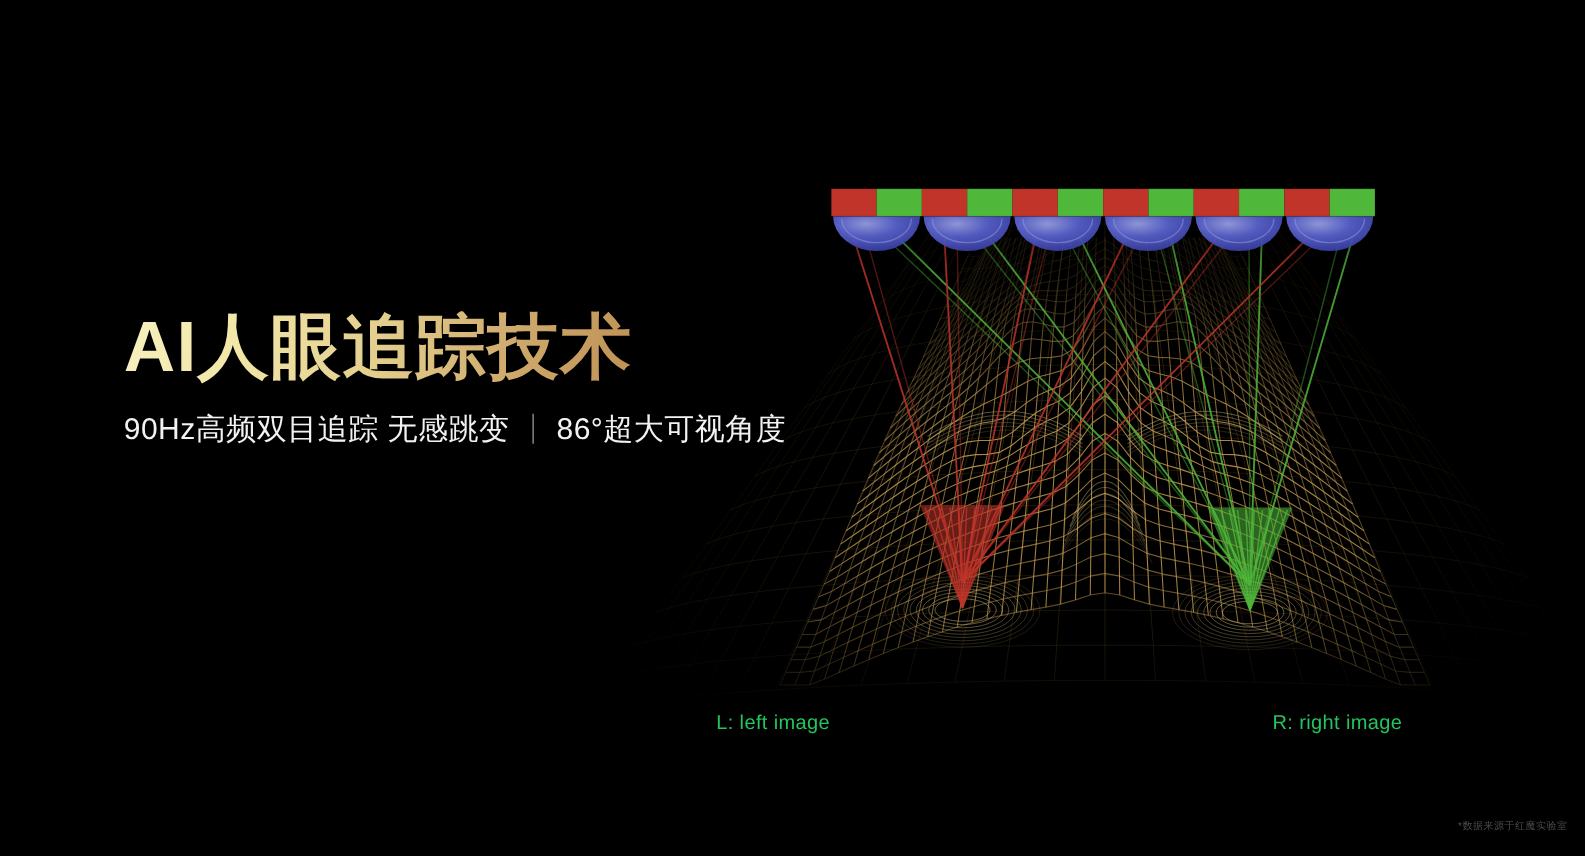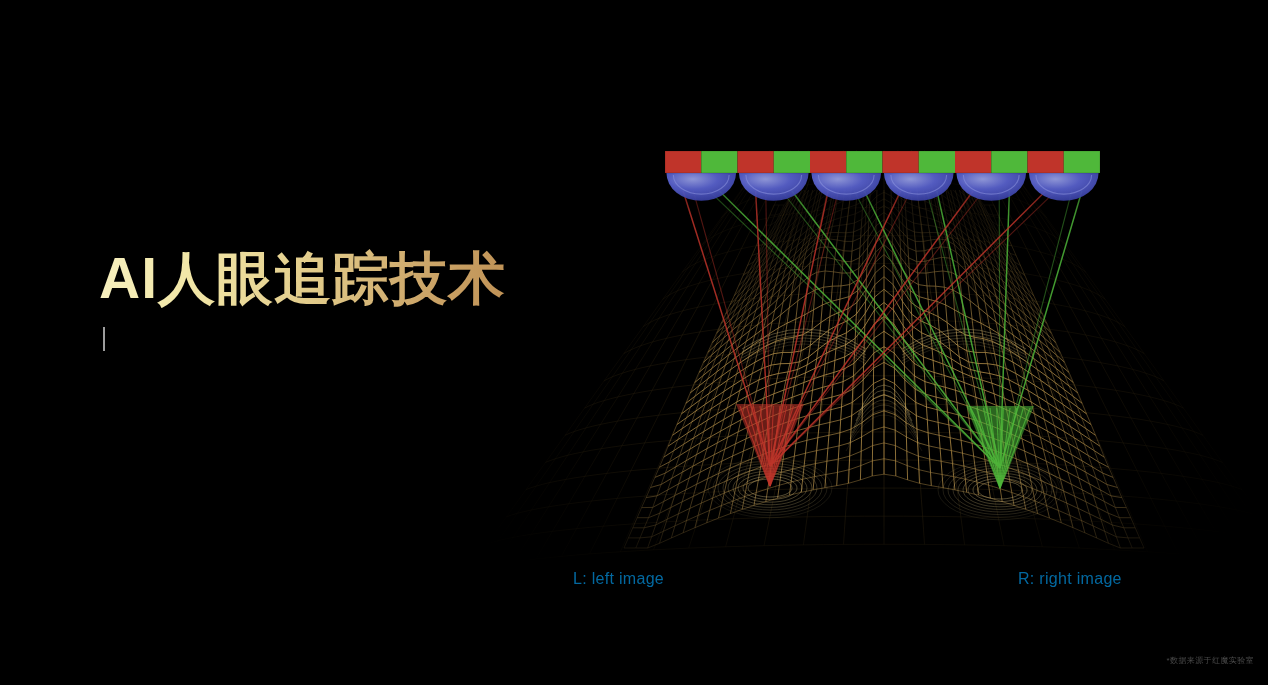--- a/index.html
+++ b/index.html
@@ -22,21 +22,21 @@
     font-size:24px;font-weight:500;color:#f2f2f2;letter-spacing:.4px;
     white-space:nowrap;display:flex;align-items:center;gap:14px;
   }
   #subline .pipe{
     display:inline-block;width:1.5px;height:24px;background:#b9b9b9;opacity:.85;
     margin:0 4px;
   }
 
   
   .caption{
-    position:absolute;top:570px;font-size:16px;color:#0369a1;
+    position:absolute;top:570px;font-size:16px;color:#22c55e;
     letter-spacing:.3px;white-space:nowrap;
   }
   #cap-left{left:573px;}
   #cap-right{left:1018px;}
 
   
   #footnote{
     position:absolute;right:14px;top:655px;
     font-size:8px;color:#4a4a4a;letter-spacing:.4px;white-space:nowrap;
   }
@@ -331,20 +331,22 @@
         <rect x="991.25" y="151" width="36.25" height="22" fill="#4fb83a"></rect>
         <rect x="1027.5" y="151" width="36.25" height="22" fill="#c0342a"></rect>
         <rect x="1063.75" y="151" width="36.25" height="22" fill="#4fb83a"></rect>
         <rect x="665" y="151" width="435" height="22" fill="none" stroke="#000" opacity="0.25" stroke-width="0.6"></rect>
       </g>
   </svg>
 
   <div id="headline">AI人眼追踪技术</div>
 
   <div id="subline">
+    <span>90Hz高频双目追踪 无感跳变</span>
     <span class="pipe"></span>
+    <span>86°超大可视角度</span>
   </div>
 
   <div class="caption" id="cap-left">L: left image</div>
   <div class="caption" id="cap-right">R: right image</div>
 
   <div id="footnote">*数据来源于红魔实验室</div>
 </div>
 
 </body></html>

